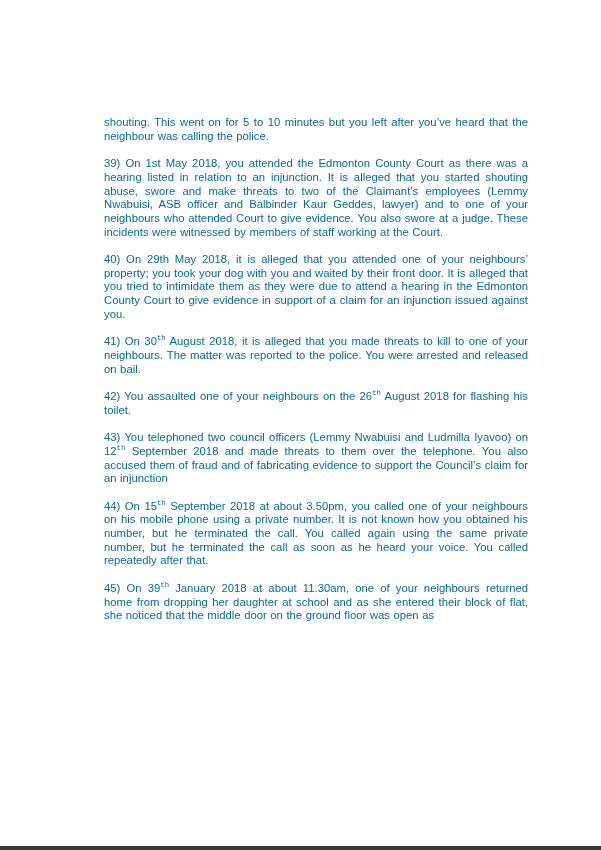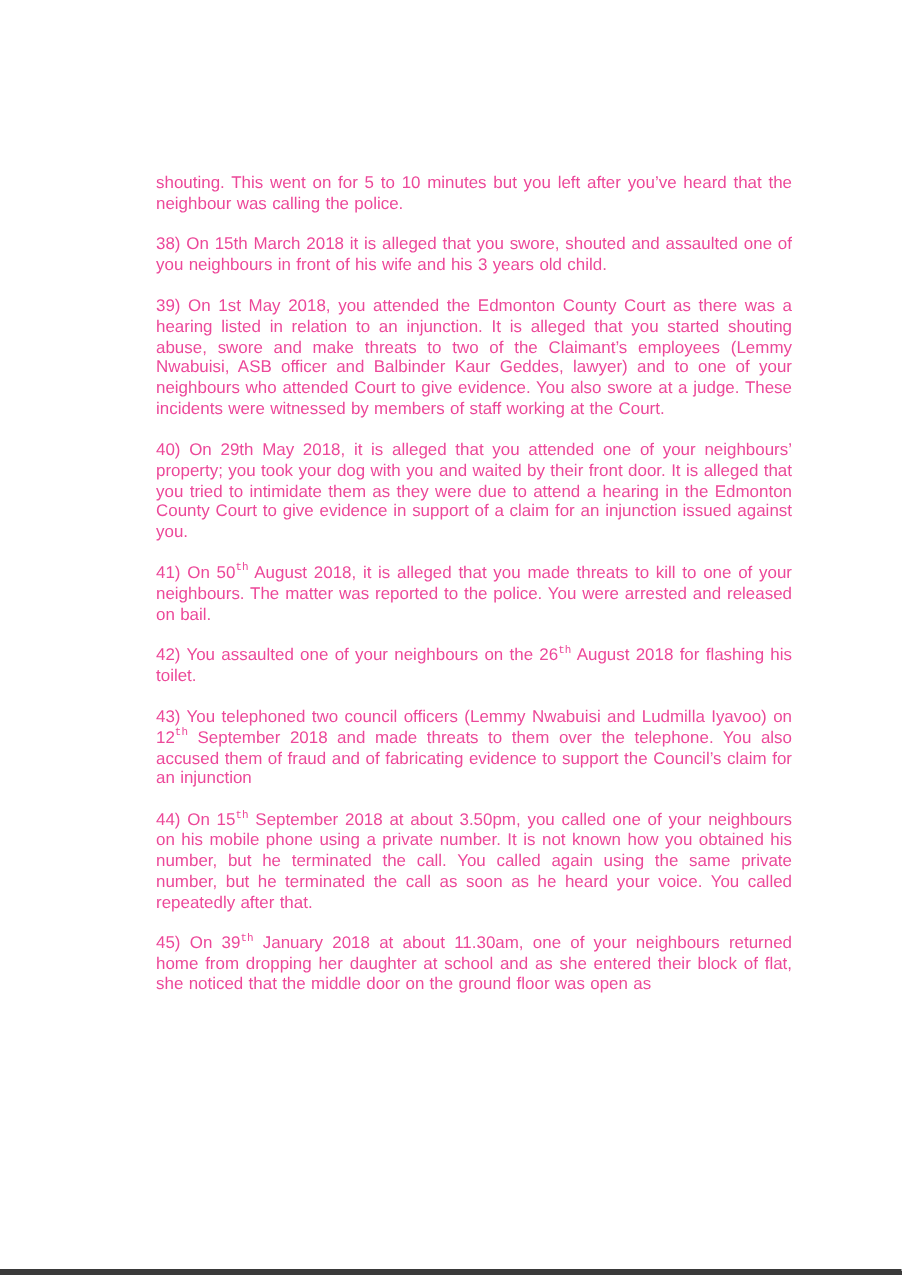--- a/index.html
+++ b/index.html
@@ -17,21 +17,21 @@
   .page {
     position: absolute;
     inset: 0;
     background: #ffffff;
   }
   .content {
     position: absolute;
     left: 104px;
     top: 116px;
     width: 424px;
-    color: #ec4899;
+    color: #0369a1;
   }
   .para {
     margin: 0 0 13.7px 0;
     font-size: 11.3px;
     line-height: 13.7px;
     text-align: justify;
     word-spacing: 0.4px;
   }
   .para:last-child { margin-bottom: 0; }
   .para sup {
@@ -48,23 +48,22 @@
     height: 4px;
     background: #3a3a3a;
   }
 </style>
 </head>
 <body>
 
 <div class="page">
   <div class="content">
       <p class="para"><span>shouting. This went on for 5 to 10 minutes but you left after you’ve heard that the neighbour was calling the police.</span></p>
-      <p class="para"><span>38) On 15th March 2018 it is alleged that you swore, shouted and assaulted one of you neighbours in front of his wife and his 3 years old child.</span></p>
       <p class="para"><span>39) On 1st May 2018, you attended the Edmonton County Court as there was a hearing listed in relation to an injunction. It is alleged that you started shouting abuse, swore and make threats to two of the Claimant’s employees (Lemmy Nwabuisi, ASB officer and Balbinder Kaur Geddes, lawyer) and to one of your neighbours who attended Court to give evidence. You also swore at a judge. These incidents were witnessed by members of staff working at the Court.</span></p>
       <p class="para"><span>40) On 29th May 2018, it is alleged that you attended one of your neighbours’ property; you took your dog with you and waited by their front door. It is alleged that you tried to intimidate them as they were due to attend a hearing in the Edmonton County Court to give evidence in support of a claim for an injunction issued against you.</span></p>
-      <p class="para"><span>41) On 50</span><sup>th</sup><span> August 2018, it is alleged that you made threats to kill to one of your neighbours. The matter was reported to the police. You were arrested and released on bail.</span></p>
+      <p class="para"><span>41) On 30</span><sup>th</sup><span> August 2018, it is alleged that you made threats to kill to one of your neighbours. The matter was reported to the police. You were arrested and released on bail.</span></p>
       <p class="para"><span>42) You assaulted one of your neighbours on the 26</span><sup>th</sup><span> August 2018 for flashing his toilet.</span></p>
       <p class="para"><span>43) You telephoned two council officers (Lemmy Nwabuisi and Ludmilla Iyavoo) on 12</span><sup>th</sup><span> September 2018 and made threats to them over the telephone. You also accused them of fraud and of fabricating evidence to support the Council’s claim for an injunction</span></p>
       <p class="para"><span>44) On 15</span><sup>th</sup><span> September 2018 at about 3.50pm, you called one of your neighbours on his mobile phone using a private number. It is not known how you obtained his number, but he terminated the call. You called again using the same private number, but he terminated the call as soon as he heard your voice. You called repeatedly after that.</span></p>
       <p class="para"><span>45) On 39</span><sup>th</sup><span> January 2018 at about 11.30am, one of your neighbours returned home from dropping her daughter at school and as she entered their block of flat, she noticed that the middle door on the ground floor was open as</span></p>
     </div>
   <div class="bottom-edge"></div>
 </div>
 
 </body></html>

